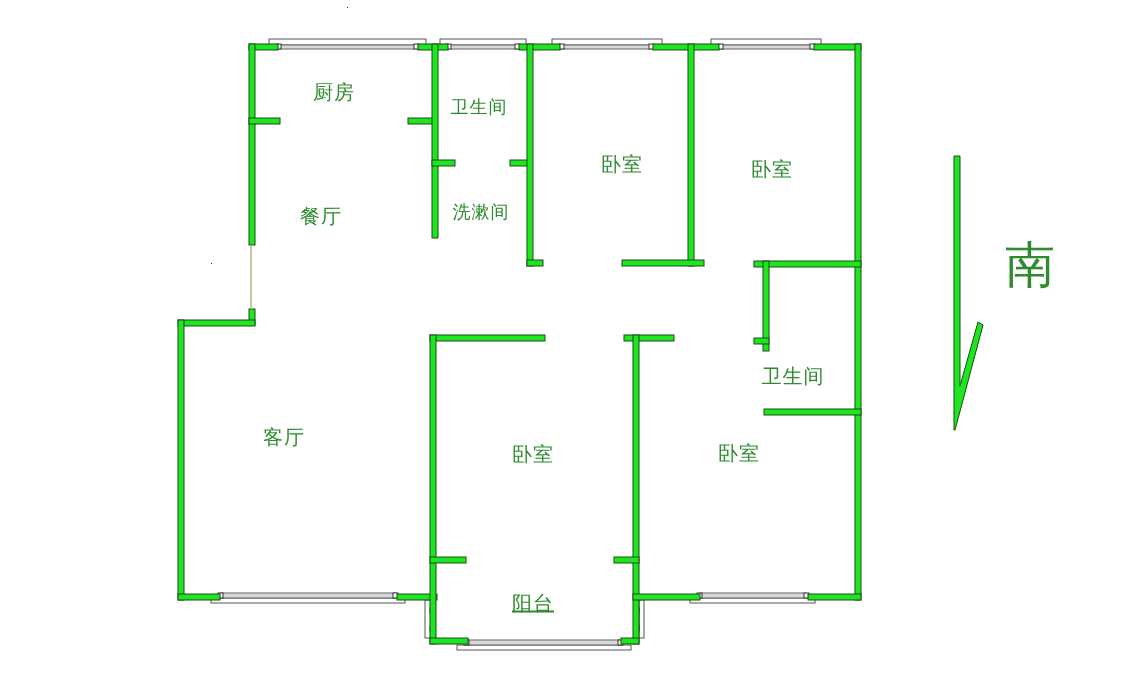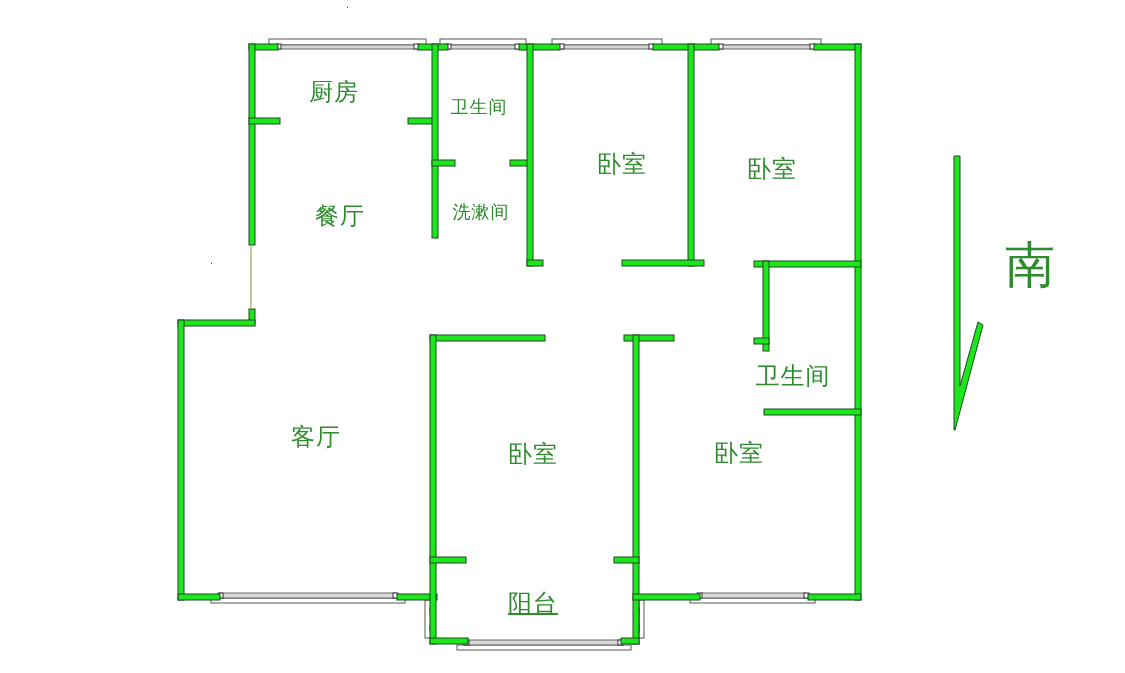--- a/index.html
+++ b/index.html
@@ -3,21 +3,21 @@
   <meta charset="utf-8">
   <style>
     html, body { margin: 0; padding: 0; background: #ffffff; }
     body { width: 1125px; height: 673px; position: relative; overflow: hidden;
            font-family: "DejaVu Sans", sans-serif; }
     #plan { position: absolute; left: 0; top: 0; }
     .wall { fill: #1ee61e; stroke: #1a4a1a; stroke-width: 1; }
     .win-frame { fill: #ffffff; stroke: #555555; stroke-width: 1; }
     .win-pane { fill: #d8d8d8; stroke: #666666; stroke-width: 1; }
     .win-post { fill: #ffffff; stroke: #333333; stroke-width: 1; }
-    .room-label { position: absolute; color: #2e8b2e; font-size: 24px;
+    .room-label { position: absolute; color: #2e8b2e; font-size: 20px;
                   font-family: "DejaVu Serif", serif; white-space: nowrap;
                   transform: translate(-50%, -50%); letter-spacing: 1px; }
     .room-label.small { font-size: 18px; }
     .compass-label { position: absolute; color: #2e8b2e; font-size: 50px;
                      font-family: "DejaVu Serif", serif; transform: translate(-50%, -50%); }
     .dot { position: absolute; width: 1px; height: 1px; background: #333; }
     .door-line { stroke: #b8b08a; stroke-width: 1.5; }
   </style>
 </head>
 <body>
@@ -131,25 +131,25 @@
   </g>
 
   <g>
     <polygon class="wall" points="954,156 960,156 960,386 978,322 983,325 955,430 954,430"></polygon>
   </g>
 </svg>
 
 <div class="room-label" style="left:334px;top:92px;">厨房</div>
 <div class="room-label small" style="left:479px;top:107px;">卫生间</div>
 <div class="room-label small" style="left:481px;top:212px;">洗漱间</div>
-<div class="room-label" style="left:340px;top:216px;">餐厅</div>
+<div class="room-label" style="left:321px;top:216px;">餐厅</div>
 <div class="room-label" style="left:622px;top:164px;">卧室</div>
 <div class="room-label" style="left:772px;top:169px;">卧室</div>
 <div class="room-label" style="left:793px;top:376px;">卫生间</div>
-<div class="room-label" style="left:316px;top:437px;">客厅</div>
+<div class="room-label" style="left:284px;top:437px;">客厅</div>
 <div class="room-label" style="left:533px;top:454px;">卧室</div>
 <div class="room-label" style="left:739px;top:453px;">卧室</div>
 <div class="room-label" style="left:533px;top:603px;text-decoration:underline;">阳台</div>
 
 <div class="compass-label" style="left:1030px;top:265px;">南</div>
 
 <div class="dot" style="left:347px;top:7px;"></div>
 <div class="dot" style="left:211px;top:263px;"></div>
 
 </body></html>

